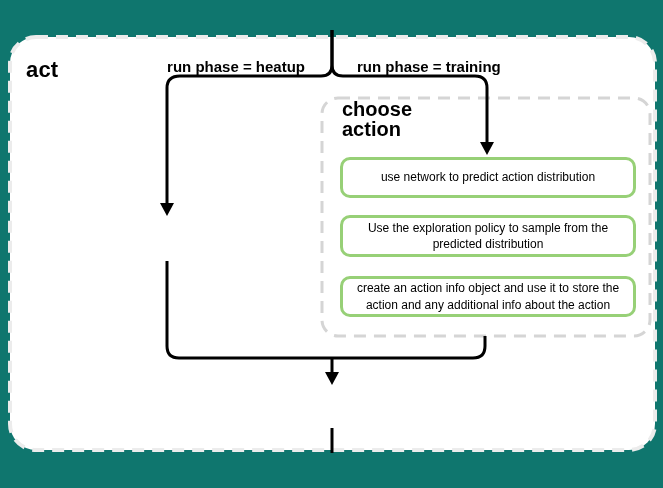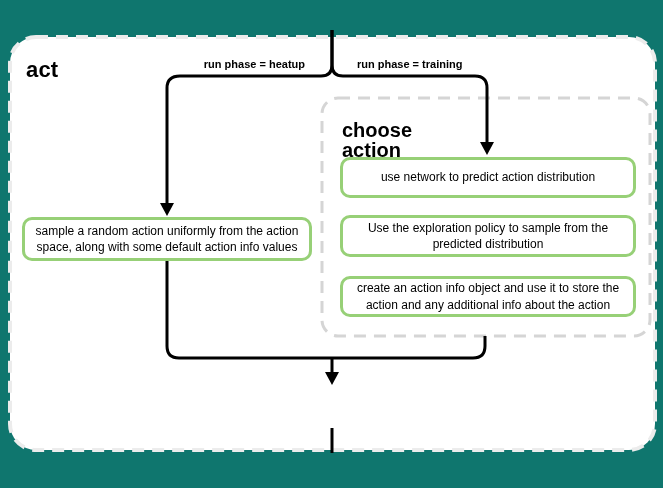--- a/index.html
+++ b/index.html
@@ -26,26 +26,26 @@
   .node-sample{left:22px;top:217px;width:290px;height:44px;}
   .node-predict{left:340px;top:157px;width:296px;height:41px;}
   .node-explore{left:340px;top:215px;width:296px;height:42px;}
   .node-create{left:340px;top:276px;width:296px;height:41px;}
   .node-filter{left:187px;top:386px;width:291px;height:42px;}
   .title-act{
     position:absolute;z-index:2;left:26px;top:57px;
     font-size:22px;font-weight:bold;letter-spacing:0.2px;
   }
   .title-choose{
-    position:absolute;z-index:2;left:342px;top:120px;width:120px;
+    position:absolute;z-index:2;left:342px;top:99px;width:120px;
     font-size:20px;font-weight:bold;line-height:20px;
   }
   .branch-label{
     position:absolute;z-index:2;
-    font-size:11px;font-weight:bold;white-space:nowrap;
+    font-size:15px;font-weight:bold;white-space:nowrap;
   }
   .branch-heatup{left:165px;top:58px;width:140px;text-align:right;}
   .branch-training{left:357px;top:58px;text-align:center;}
 </style>
 </head>
 <body>
 
 <div class="stage">
 
   <svg class="flow-svg" width="663" height="488" viewBox="0 0 663 488">
@@ -75,21 +75,20 @@
   </svg>
 
   <div class="title-act">act</div>
 
   <div class="branch-label branch-heatup">run phase = heatup</div>
 
   <div class="branch-label branch-training">run phase = training</div>
 
   <div class="title-choose">choose action</div>
 
-  <div class="node node-sample">sample a random action uniformly from the action space, along with some default action info values</div>
 
   <div class="node node-predict">use network to predict action distribution</div>
 
   <div class="node node-create">create an action info object and use it to store the action and any additional info about the action</div>
 
   <div class="node node-explore">Use the exploration policy to sample from the predicted distribution</div>
 
 
 </div>
 

